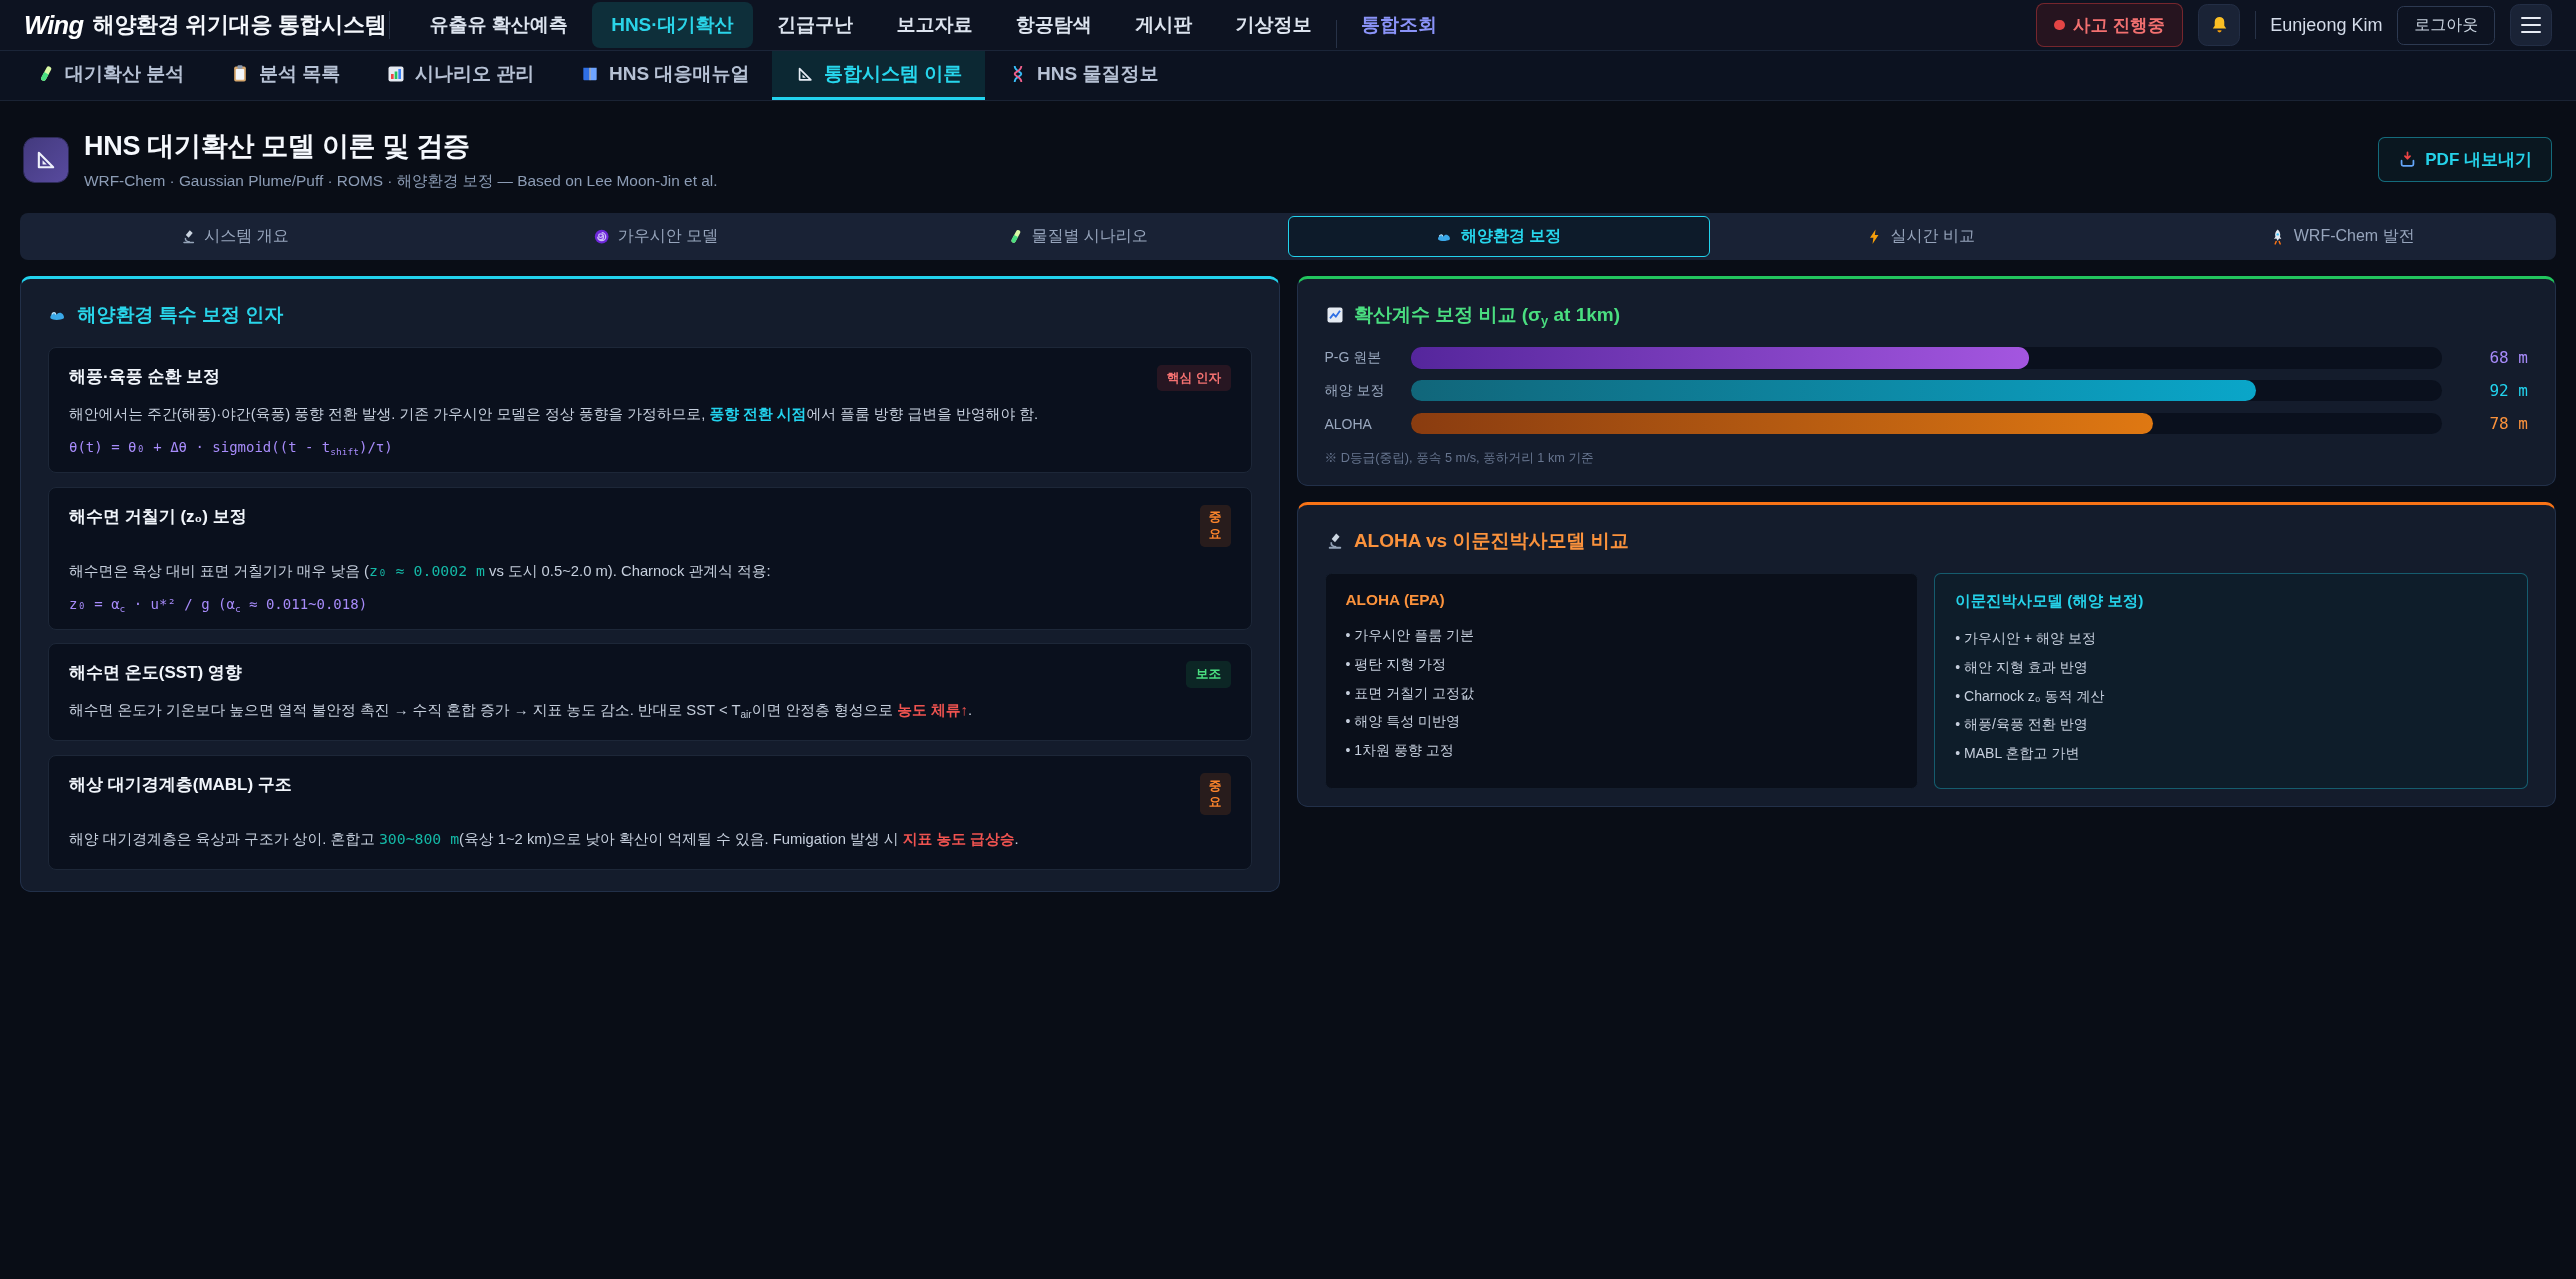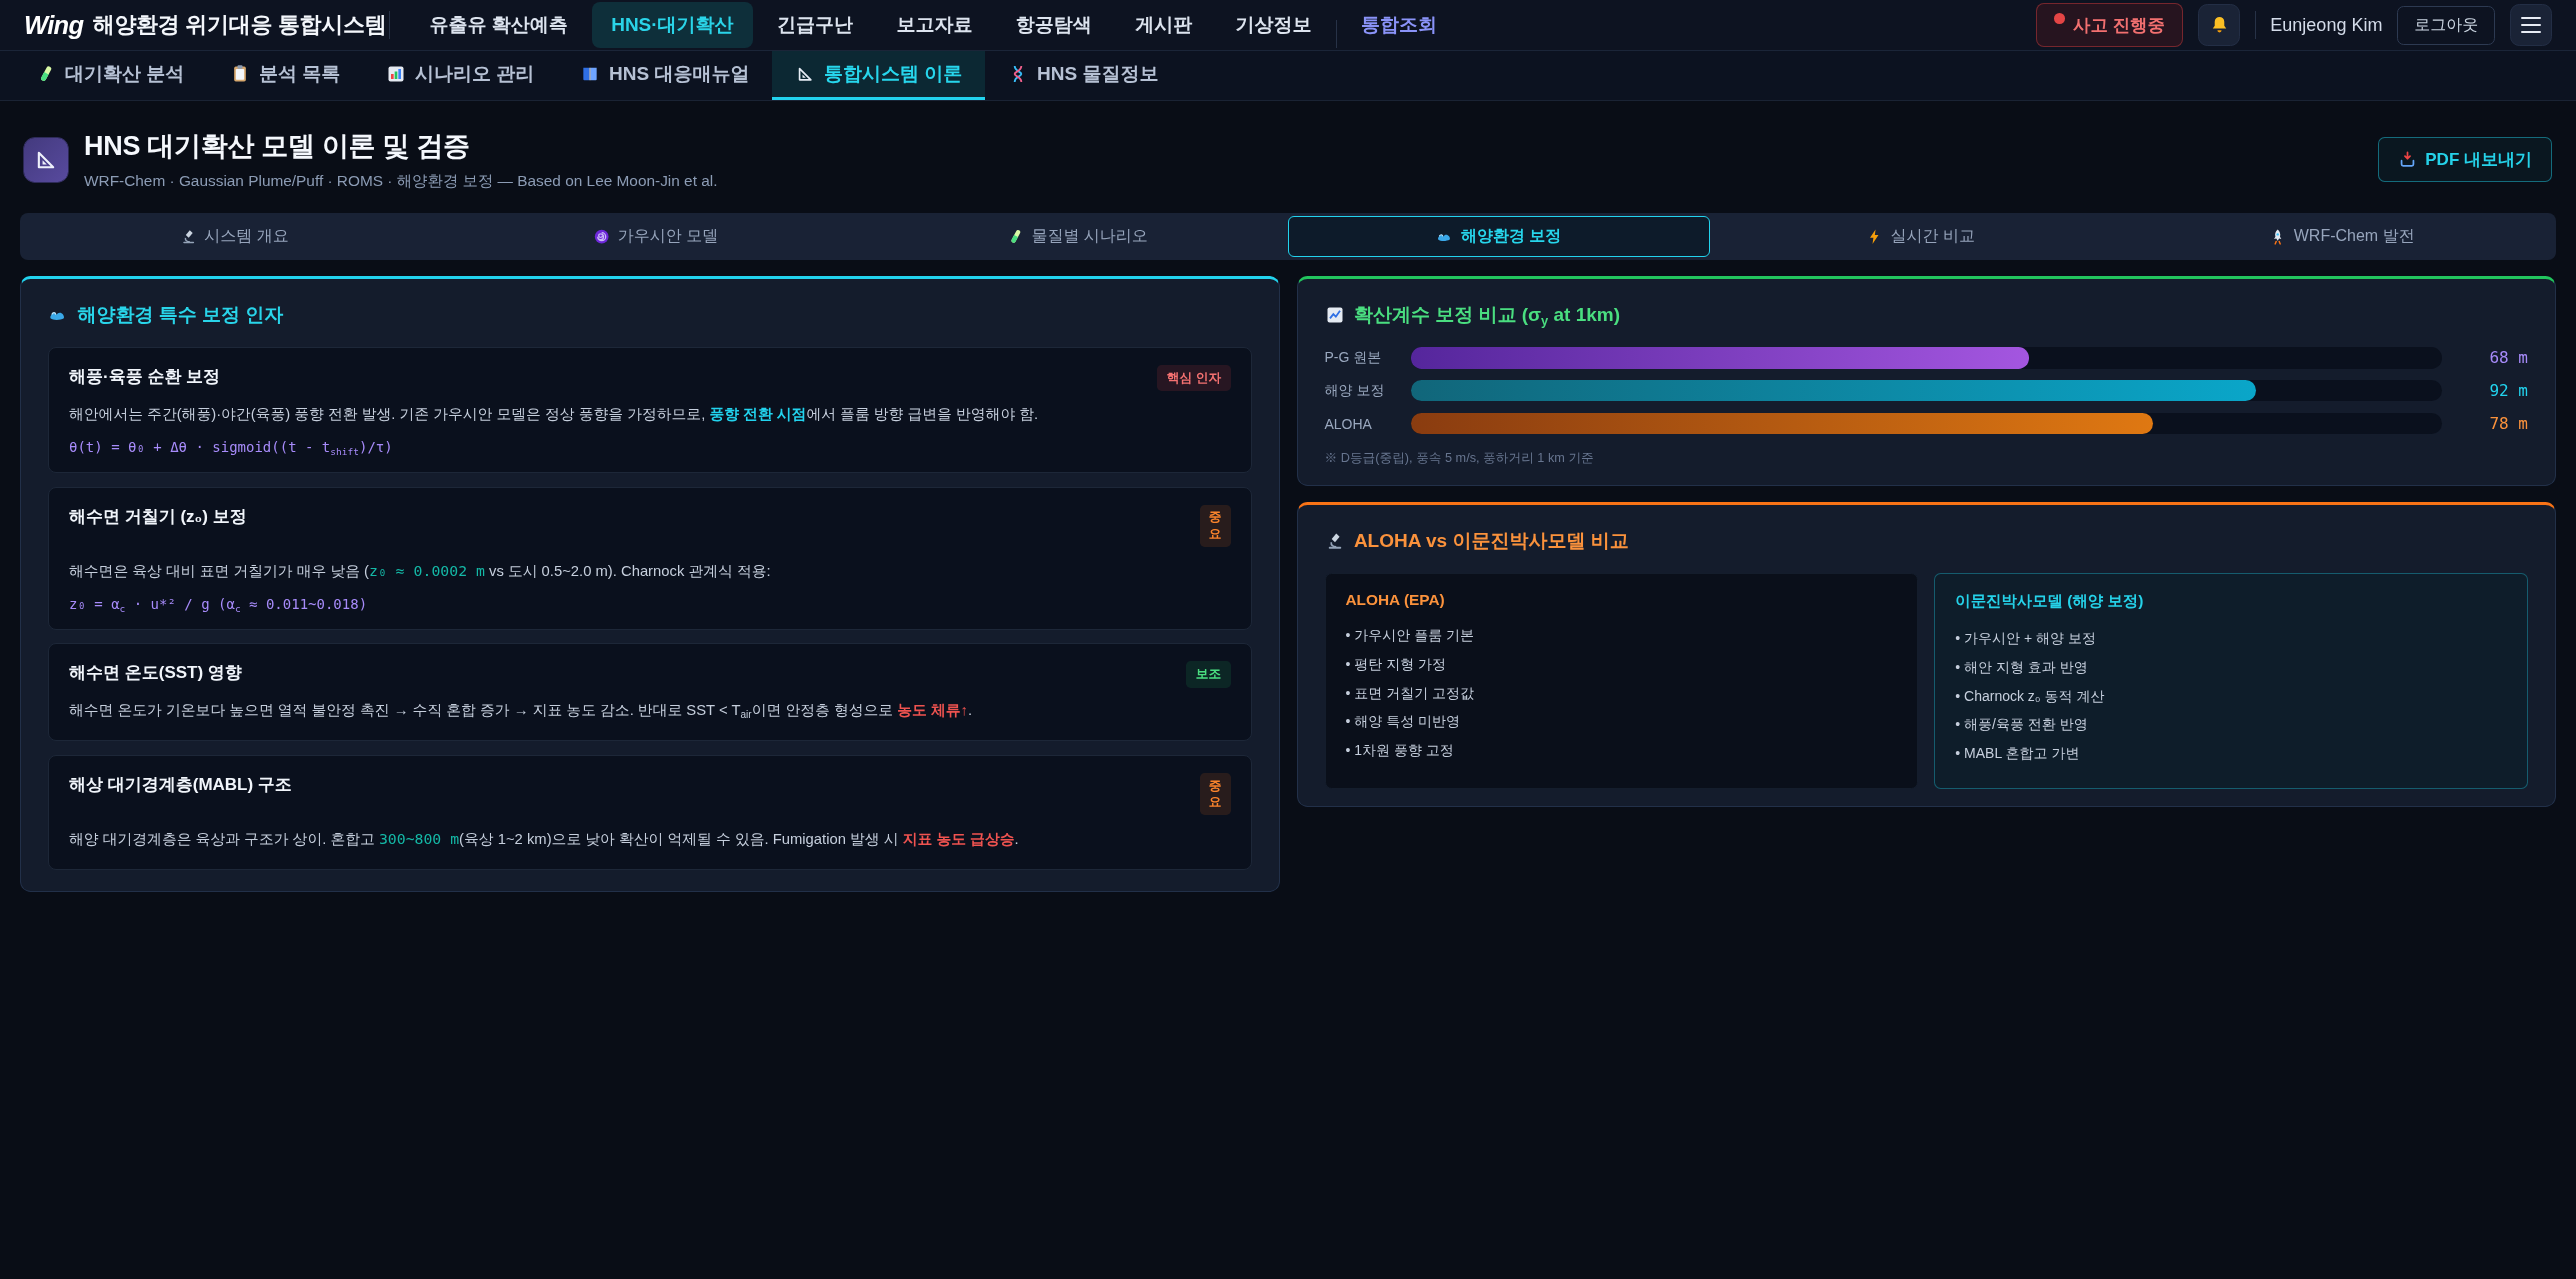--- a/index.html
+++ b/index.html
@@ -22,21 +22,21 @@
   .vdiv { width:0.7px; height:28px; background:#273247; }
   .main-nav { display:flex; align-items:flex-end; gap:5.4px; margin-left:17.4px; }
   .nav-item {
     font-size:19px; font-weight:600; color:#dde4ef; padding:10px 19px; border-radius:8px;
     cursor:pointer; white-space:nowrap;
   }
   .nav-item.active { background:#0e2f3a; color:#2ad4e8; }
   .nav-item.accent { color:#8a93f8; }
   .header-right { margin-left:auto; display:flex; align-items:center; gap:14.8px; }
   .incident-badge {
-    display:flex; align-items:flex-start; gap:8px; font-size:17.4px; font-weight:600; color:#f27070;
+    display:flex; align-items:center; gap:8px; font-size:17.4px; font-weight:600; color:#f27070;
     border:0.7px solid rgba(239,68,68,.4); background:rgba(127,29,29,.22);
     padding:8.7px 17.4px; border-radius:8px;
   }
   .incident-dot { width:10.7px; height:10.7px; border-radius:50%; background:#e44545; }
   .icon-btn {
     width:42px; height:42px; border-radius:9.4px; background:#1a2336; border:0.7px solid #232e45;
     display:flex; align-items:center; justify-content:center; cursor:pointer;
   }
   .user-name { font-size:18px; color:#d4dcea; }
   .logout-btn {

